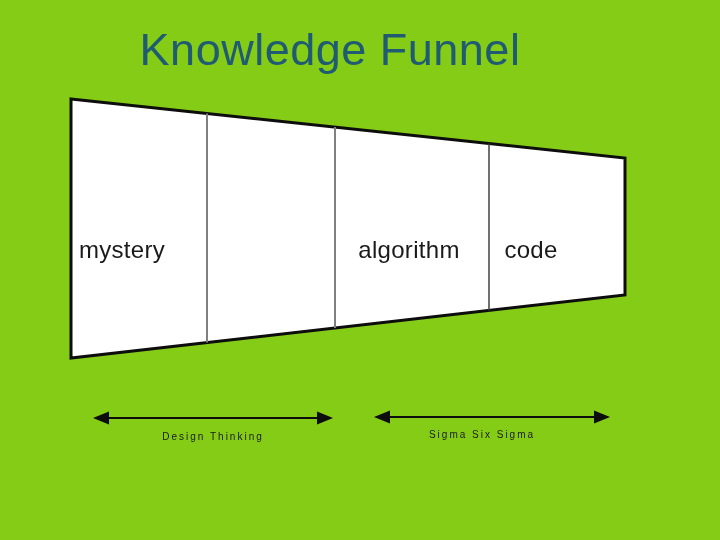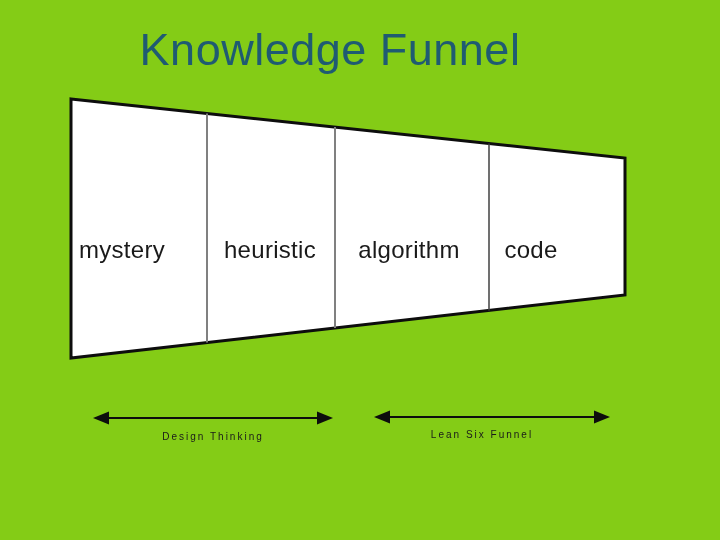--- a/index.html
+++ b/index.html
@@ -86,20 +86,19 @@
     </g>
 
     <g>
       <line x1="387" y1="417" x2="597" y2="417" stroke="#0d0d0d" stroke-width="2.2"></line>
       <polygon points="374,417 390,410.5 390,423.5" fill="#0d0d0d"></polygon>
       <polygon points="610,417 594,410.5 594,423.5" fill="#0d0d0d"></polygon>
     </g>
   </svg>
 
   <div class="stage-label mystery">mystery</div>
-  <div class="stage-label heuristic">heuristic</div>
   <div class="stage-label code">code</div>
   <div class="stage-label algorithm">algorithm</div>
 
   <div class="range-label design-thinking">Design Thinking</div>
-  <div class="range-label lean-six-sigma">Lean Six Funnel</div>
+  <div class="range-label lean-six-sigma">Sigma Six Sigma</div>
 
 </div>
 
 </body></html>

